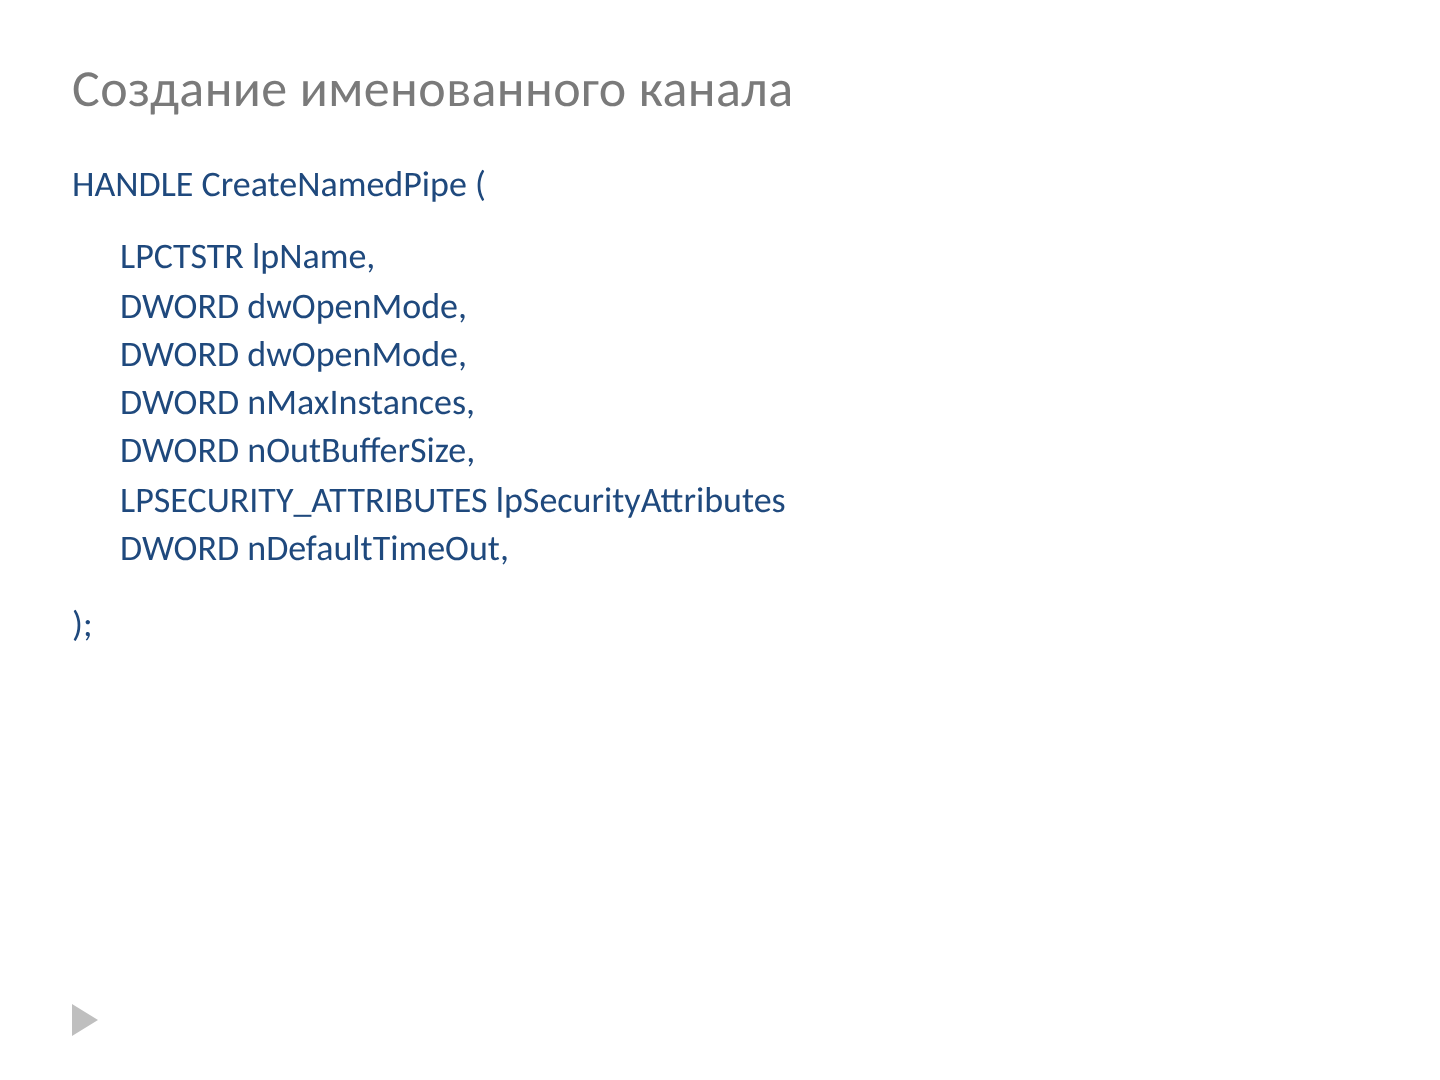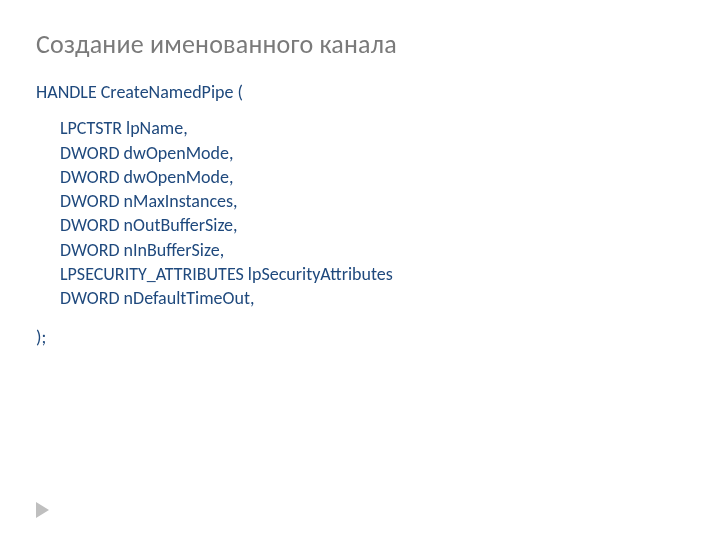--- a/index.html
+++ b/index.html
@@ -65,21 +65,20 @@
 
 <div class="content">
   <div class="func-signature">
     <div class="func-header">HANDLE CreateNamedPipe (</div>
     <div class="params">
       <span class="param-line">LPCTSTR lpName,</span>
       <span class="param-line">DWORD dwOpenMode,</span>
       <span class="param-line">DWORD dwOpenMode,</span>
       <span class="param-line">DWORD nMaxInstances,</span>
       <span class="param-line">DWORD nOutBufferSize,</span>
-      <span class="param-line">DWORD nInBufferSize,</span>
       <span class="param-line">LPSECURITY_ATTRIBUTES lpSecurityAttributes</span>
       <span class="param-line">DWORD nDefaultTimeOut,</span>
     </div>
     <div class="func-close">);</div>
   </div>
 </div>
 
 <div class="play-icon"></div>
 
 </body></html>

